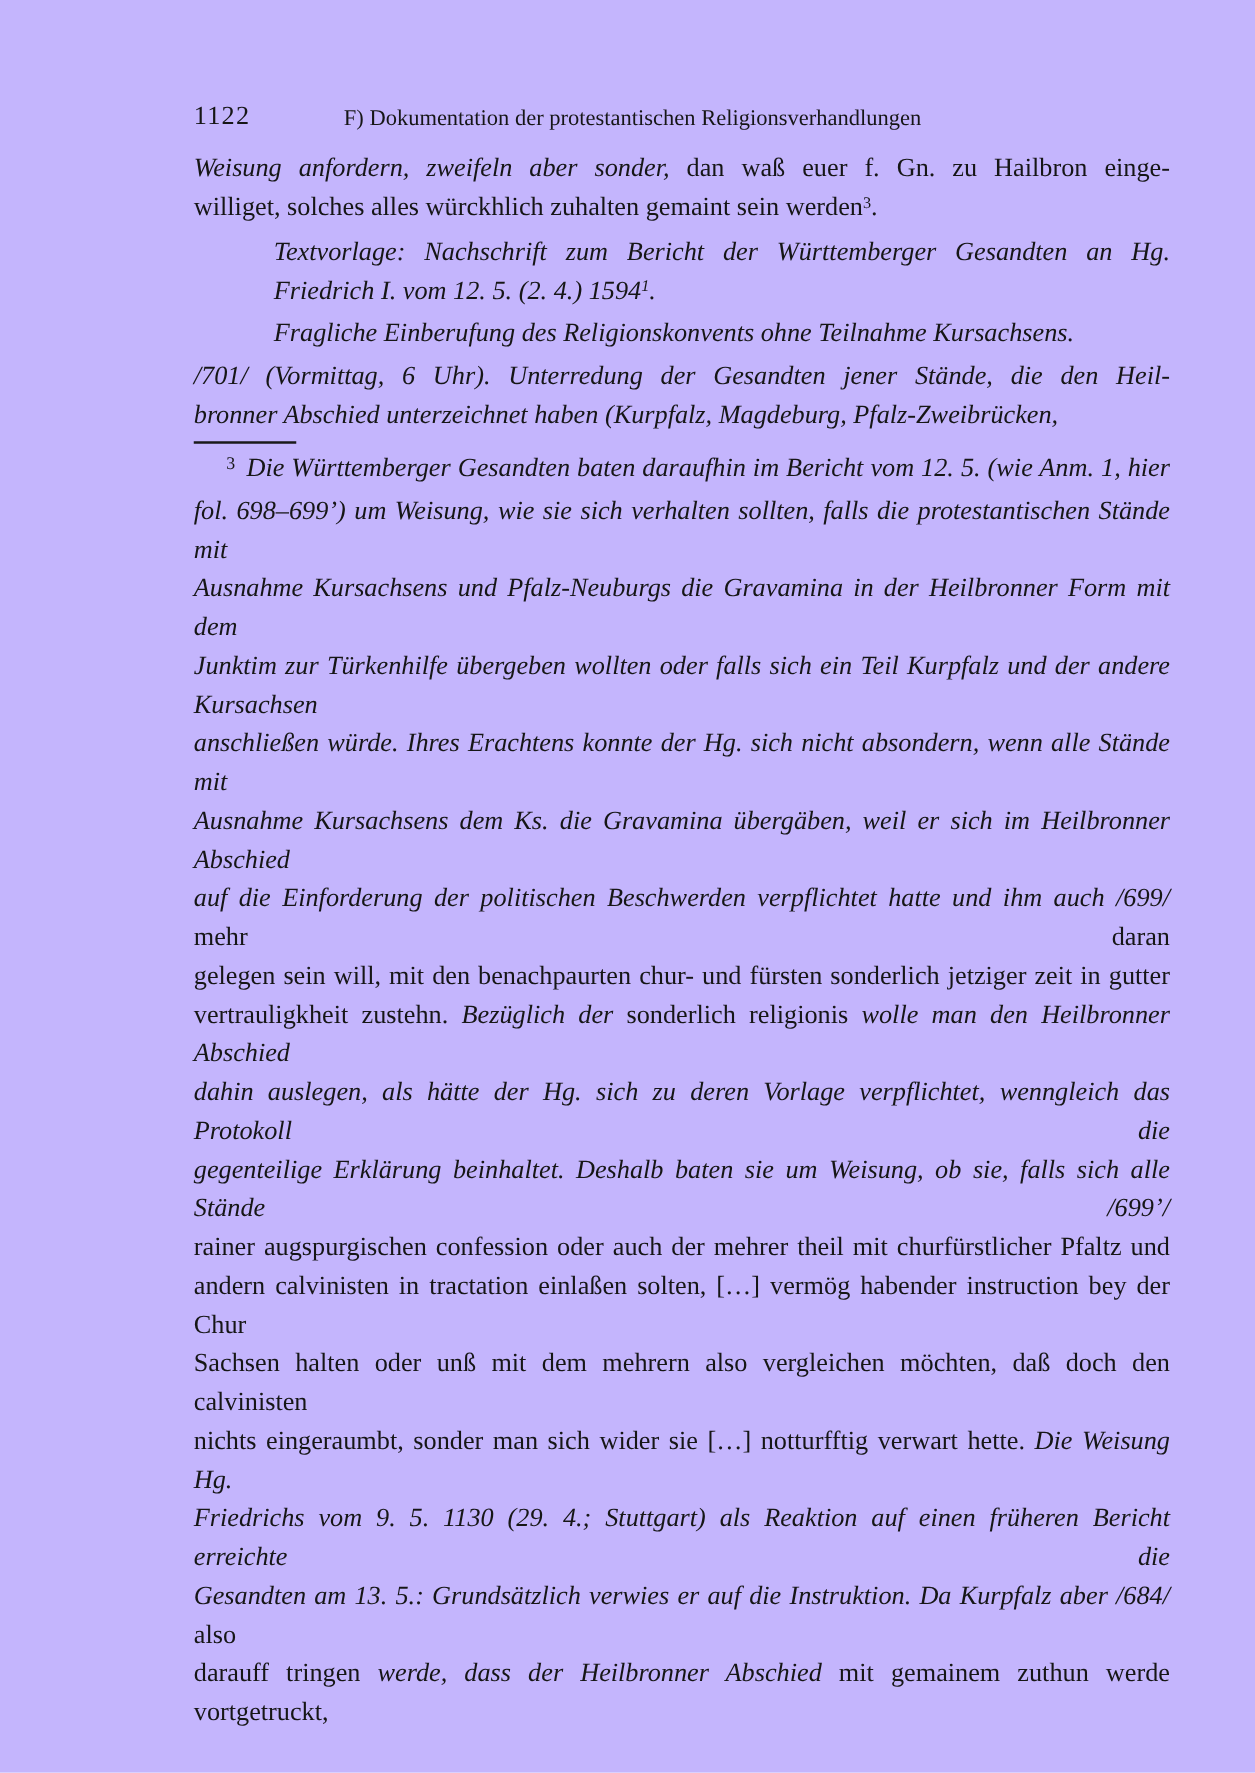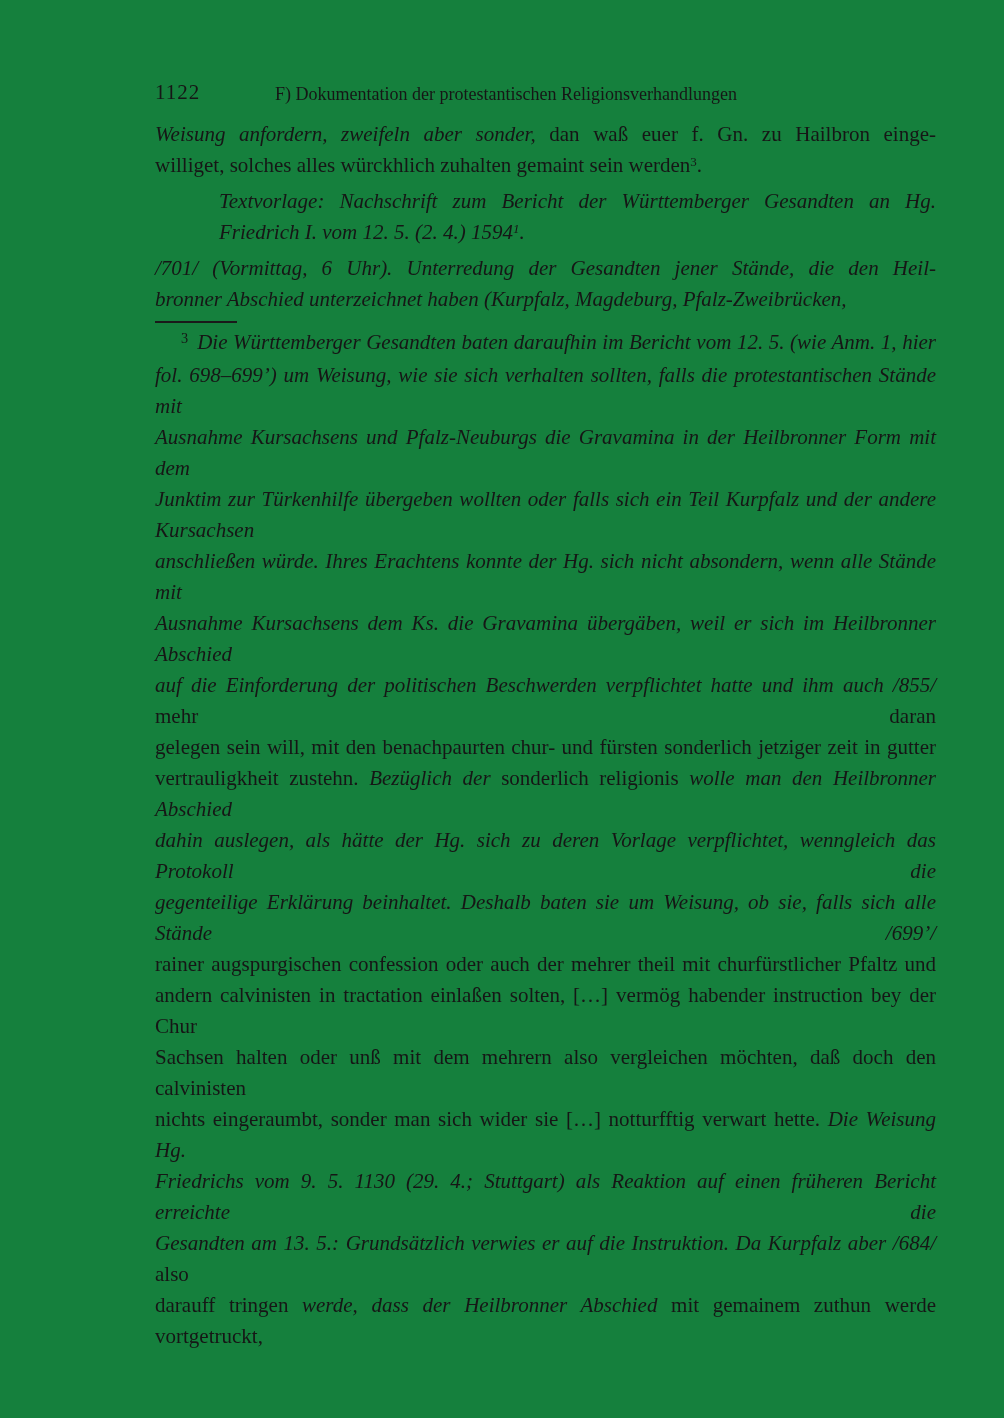--- a/index.html
+++ b/index.html
@@ -4,21 +4,21 @@
 <style>
   * { margin: 0; padding: 0; box-sizing: border-box; }
   html, body { background: #ffffff; }
   body {
     width: 1004px; height: 1418px;
     font-family: "Liberation Serif", "DejaVu Serif", serif;
     color: #161616;
     position: relative;
     overflow: hidden;
   }
-  .page { position: absolute; left: 0; top: 0; width: 1004px; height: 1418px; background: #15803d; }
+  .page { position: absolute; left: 0; top: 0; width: 1004px; height: 1418px; background: #c4b5fd; }
   .content { position: absolute; left: 155px; top: 0; width: 781px; }
 
   .running-header { margin-top: 79px; position: relative; height: 26px; font-size: 21px; line-height: 26px; }
   .page-num { position: absolute; left: 0; top: 0; letter-spacing: 1px; }
   .running-title { position: absolute; left: 120px; top: 2px; font-size: 18px; }
 
   .block { font-size: 21px; line-height: 31px; }
   .line { text-align: justify; }
   .block .line:not(:last-child) { text-align-last: justify; }
 
@@ -53,37 +53,38 @@
         <div class="line"><span class="it">Weisung anfordern, zweifeln aber sonder,</span><span class="ro"> dan waß euer f. Gn. zu Hailbron einge-</span></div>
         <div class="line"><span class="ro">williget, solches alles würckhlich zuhalten gemaint sein werden</span><span class="sup">3</span><span class="ro">.</span></div>
       </div>
 
 
     <div class="block textvorlage">
         <div class="line"><span class="it">Textvorlage: Nachschrift zum Bericht der Württemberger Gesandten an Hg.</span></div>
         <div class="line"><span class="it">Friedrich I. vom 12. 5. (2. 4.) 1594</span><span class="supi">1</span><span class="it">.</span></div>
       </div>
 
+    <div class="block subject-line">Fragliche Einberufung des Religionskonvents ohne Teilnahme Kursachsens.</div>
 
     <div class="block para-701">
         <div class="line"><span class="it">/701/ (Vormittag, 6 Uhr). Unterredung der Gesandten jener Stände, die den Heil-</span></div>
         <div class="line"><span class="it">bronner Abschied unterzeichnet haben (Kurpfalz, Magdeburg, Pfalz-Zweibrücken,</span></div>
       </div>
 
     <div class="footnote-rule"></div>
 
     <div class="footnotes">
       <div class="block footnote">
           <div class="line"><span class="fnm">3</span><span class="it">Die Württemberger Gesandten baten daraufhin im Bericht vom 12. 5. (wie Anm. 1, hier</span></div>
           <div class="line"><span class="it">fol. 698–699’) um Weisung, wie sie sich verhalten sollten, falls die protestantischen Stände mit</span></div>
           <div class="line"><span class="it">Ausnahme Kursachsens und Pfalz-Neuburgs die Gravamina in der Heilbronner Form mit dem</span></div>
           <div class="line"><span class="it">Junktim zur Türkenhilfe übergeben wollten oder falls sich ein Teil Kurpfalz und der andere Kursachsen</span></div>
           <div class="line"><span class="it">anschließen würde. Ihres Erachtens konnte der Hg. sich nicht absondern, wenn alle Stände mit</span></div>
           <div class="line"><span class="it">Ausnahme Kursachsens dem Ks. die Gravamina übergäben, weil er sich im Heilbronner Abschied</span></div>
-          <div class="line"><span class="it">auf die Einforderung der politischen Beschwerden verpflichtet hatte und ihm auch /855/</span><span class="ro"> mehr daran</span></div>
+          <div class="line"><span class="it">auf die Einforderung der politischen Beschwerden verpflichtet hatte und ihm auch /699/</span><span class="ro"> mehr daran</span></div>
           <div class="line"><span class="ro">gelegen sein will, mit den benachpaurten chur- und fürsten sonderlich jetziger zeit in gutter</span></div>
           <div class="line"><span class="ro">vertrauligkheit zustehn. </span><span class="it">Bezüglich der </span><span class="ro">sonderlich religionis </span><span class="it">wolle man den Heilbronner Abschied</span></div>
           <div class="line"><span class="it">dahin auslegen, als hätte der Hg. sich zu deren Vorlage verpflichtet, wenngleich das Protokoll die</span></div>
           <div class="line"><span class="it">gegenteilige Erklärung beinhaltet. Deshalb baten sie um Weisung, ob sie, falls sich alle Stände /699’/</span></div>
           <div class="line"><span class="ro">rainer augspurgischen confession oder auch der mehrer theil mit churfürstlicher Pfaltz und</span></div>
           <div class="line"><span class="ro">andern calvinisten in tractation einlaßen solten, […] vermög habender instruction bey der Chur</span></div>
           <div class="line"><span class="ro">Sachsen halten oder unß mit dem mehrern also vergleichen möchten, daß doch den calvinisten</span></div>
           <div class="line"><span class="ro">nichts eingeraumbt, sonder man sich wider sie […] notturfftig verwart hette. </span><span class="it">Die Weisung Hg.</span></div>
           <div class="line"><span class="it">Friedrichs vom 9. 5. 1130 (29. 4.; Stuttgart) als Reaktion auf einen früheren Bericht erreichte die</span></div>
           <div class="line"><span class="it">Gesandten am 13. 5.: Grundsätzlich verwies er auf die Instruktion. Da Kurpfalz aber /684/</span><span class="ro"> also</span></div>

